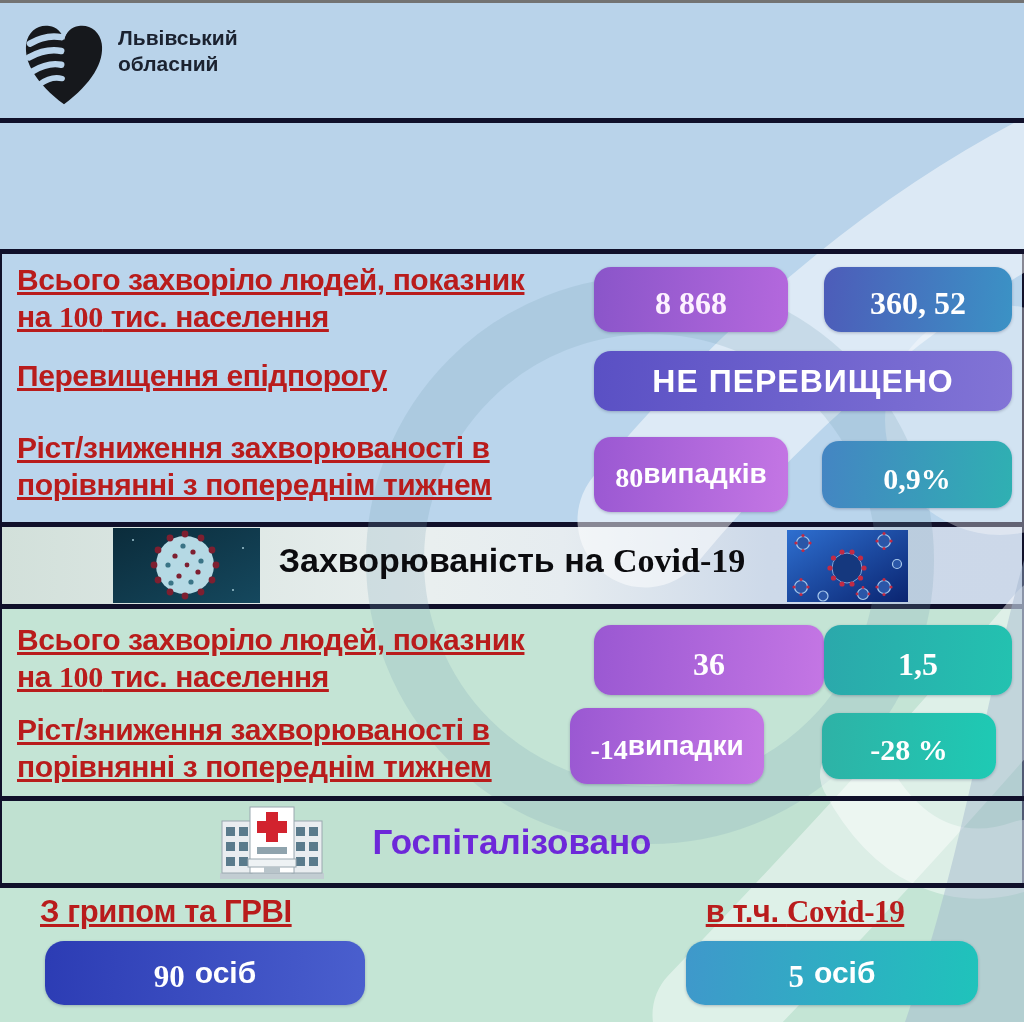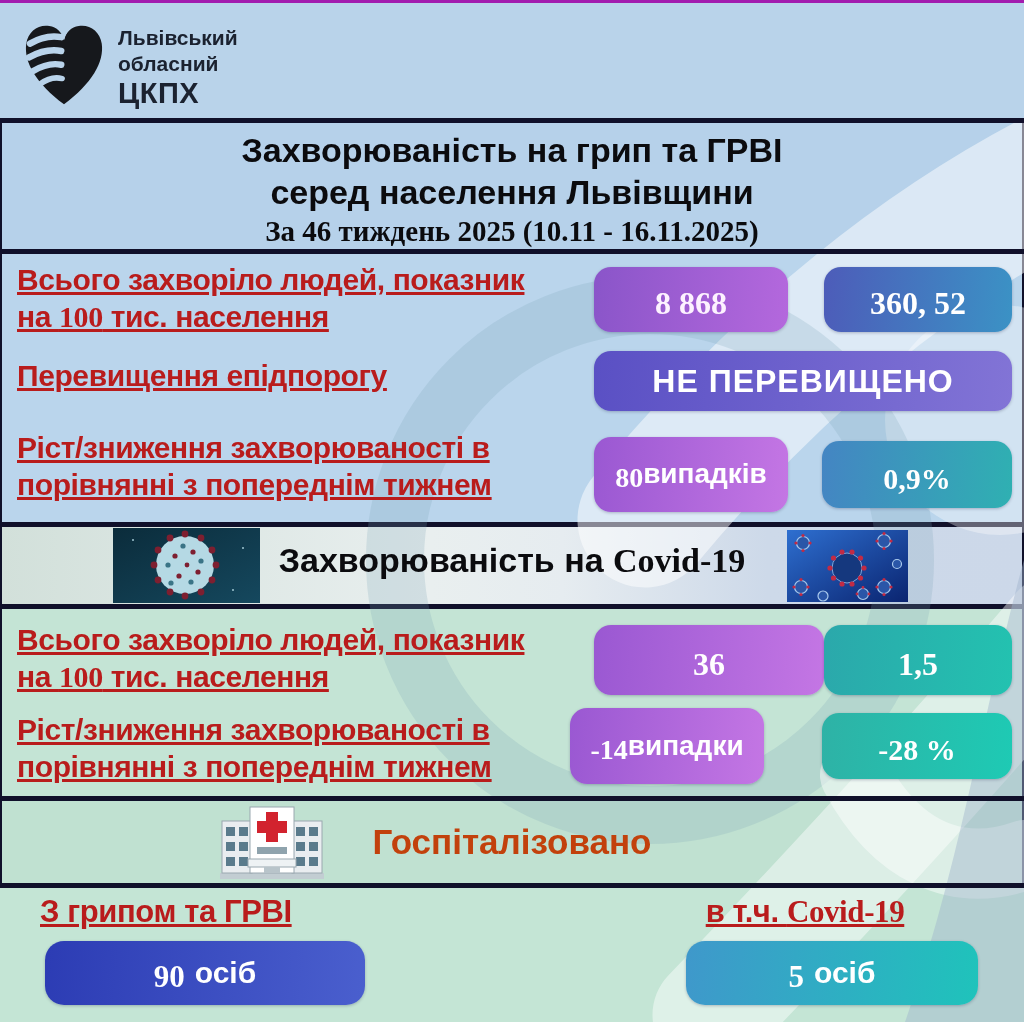--- a/index.html
+++ b/index.html
@@ -1,21 +1,21 @@
 <!DOCTYPE html>
 <html><head>
 <meta charset="utf-8">
 <style>
   html,body { margin:0; padding:0; }
   body { font-family:"Liberation Sans", sans-serif; }
   .canvas { position:relative; width:1024px; height:1022px; overflow:hidden; background:#b9d3ea; }
 
   
   .band { position:absolute; left:0; width:1024px; box-sizing:border-box; }
-  .logo-band   { top:0;   height:118px; background:#b9d3ea; border-top:3px solid #a21caf; }
+  .logo-band   { top:0;   height:118px; background:#b9d3ea; border-top:3px solid #737373; }
   .div-a { top:118px; height:5px; background:#10102a; position:absolute; left:0; width:1024px; z-index:2; }
   .title-band  { top:123px; height:126px; background:#b6d1ea; border-left:2px solid #10102a; border-right:2px solid #10102a; }
   .div-b { top:249px; height:5px; background:#10102a; position:absolute; left:0; width:1024px; z-index:2; }
   .flu-section { top:254px; height:268px; background:#bad5ec; border-left:2px solid #10102a; border-right:2px solid #10102a; }
   .covid-band  { top:522px; height:87px; background:linear-gradient(90deg,#d2e0da 0%,#e9efef 42%,#e6ecf0 55%,#cdd9e9 75%,#ccd8e9 100%);
                  border-top:5px solid #10102a; border-bottom:5px solid #10102a;
                  border-left:2px solid #10102a; border-right:2px solid #10102a; }
   .covid-section { top:609px; height:187px; background:#c4e4d5; border-left:2px solid #10102a; border-right:2px solid #10102a; }
   .div-c { top:796px; height:5px; background:#10102a; position:absolute; left:0; width:1024px; z-index:2; }
   .hospital-band { top:801px; height:82px; background:#c0e1d1; border-left:2px solid #10102a; border-right:2px solid #10102a; }
@@ -62,30 +62,24 @@
       <path fill="#16181c" d="M50 96 C20 74 6 50 9 30 C11 17 22 9 34 11 C42 12 48 18 50 26 C52 18 58 12 66 11 C78 9 89 17 91 30 C94 50 80 74 50 96 Z"></path>
       <path d="M13 30 Q30 20 47 23" stroke="#b9d3ea" stroke-width="7" fill="none" stroke-linecap="round"></path>
       <path d="M12 45 Q30 35 47 38" stroke="#b9d3ea" stroke-width="7" fill="none" stroke-linecap="round"></path>
       <path d="M16 60 Q33 50 47 53" stroke="#b9d3ea" stroke-width="7" fill="none" stroke-linecap="round"></path>
       <path d="M24 74 Q36 65 48 68" stroke="#b9d3ea" stroke-width="6" fill="none" stroke-linecap="round"></path>
       <path d="M50 26 Q53 14 62 11 L50 8 Z" fill="#b9d3ea"></path>
     </svg>
     <div class="c logo-text" style="left:118px;top:22px;">
       <div>Львівський</div>
       <div>обласний</div>
-      <div class="big">ЦКПХ</div>
     </div>
   </div>
   <div class="div-a"></div>
 
-  <div class="band title-band">
-    <div class="c title-line t1">Захворюваність на грип та ГРВІ</div>
-    <div class="c title-line t2">серед населення Львівщини</div>
-    <div class="c title-line t3">За 46 тиждень 2025 (10.11 - 16.11.2025)</div>
-  </div>
   <div class="div-b"></div>
 
   <div class="band flu-section">
     <div class="c label" style="left:15px;top:8px;width:575px;">
       <span>Всього захворіло людей, показник</span><br>
       <span>на </span><span class="serif">100</span><span> тис. населення</span>
     </div>
     <div class="pill g-purple" style="left:592px;top:13px;width:194px;height:65px;">
       <span class="num" style="font-size:32px;color:#fdf2ff;">8 868</span>
     </div>
@@ -223,21 +217,21 @@
     </div>
 
     <div class="c label" style="left:15px;top:103px;width:560px;">
       <span>Ріст/зниження захворюваності в</span><br>
       <span>порівнянні з попереднім тижнем</span>
     </div>
     <div class="pill g-purple2 stack" style="left:568px;top:99px;width:194px;height:76px;">
       <span class="num" style="font-size:28px;">-14</span>
       <span class="word" style="font-size:28px;">випадки</span>
     </div>
-    <div class="pill g-green" style="left:820px;top:104px;width:190px;height:66px;">
+    <div class="pill g-green" style="left:820px;top:104px;width:174px;height:66px;">
       <span class="num" style="font-size:30px;">-28 %</span>
     </div>
   </div>
   <div class="div-c"></div>
 
   <div class="band hospital-band">
     <svg class="c" style="left:218px;top:4px;" width="104" height="74" viewBox="0 0 104 74">
       <rect x="0" y="68" width="104" height="6" fill="#c2cdd2"></rect>
       <rect x="2" y="16" width="30" height="52" fill="#e9edf0" stroke="#9aa8b0" stroke-width="1"></rect>
       <rect x="72" y="16" width="30" height="52" fill="#e9edf0" stroke="#9aa8b0" stroke-width="1"></rect>
@@ -254,21 +248,21 @@
           <rect x="89" y="22" width="9" height="9"></rect>
         <rect x="76" y="37" width="9" height="9"></rect>
           <rect x="89" y="37" width="9" height="9"></rect>
         <rect x="76" y="52" width="9" height="9"></rect>
           <rect x="89" y="52" width="9" height="9"></rect>
       </g>
       <rect x="37" y="42" width="30" height="7" fill="#8fa3ad"></rect>
       <rect x="28" y="54" width="48" height="8" fill="#eef2f4" stroke="#9aa8b0" stroke-width="1"></rect>
       <rect x="44" y="62" width="16" height="6" fill="#b8c4ca"></rect>
     </svg>
-    <div class="c" style="left:0;top:21px;width:100%;text-align:center;font-weight:700;font-size:35px;color:#c2410c;">Госпіталізовано</div>
+    <div class="c" style="left:0;top:21px;width:100%;text-align:center;font-weight:700;font-size:35px;color:#6d28d9;">Госпіталізовано</div>
   </div>
   <div class="div-d"></div>
 
   <div class="band bottom-section">
     <div class="c label" style="left:40px;top:5px;font-size:31px;">З грипом та ГРВІ</div>
     <div class="c label" style="left:660px;top:5px;width:290px;text-align:center;font-size:31px;">
       <span>в т.ч. </span><span class="serif">Covid-19</span>
     </div>
     <div class="pill g-indigo" style="left:45px;top:53px;width:320px;height:64px;border-radius:19px;">
       <span class="num" style="font-size:31px;">90</span>

